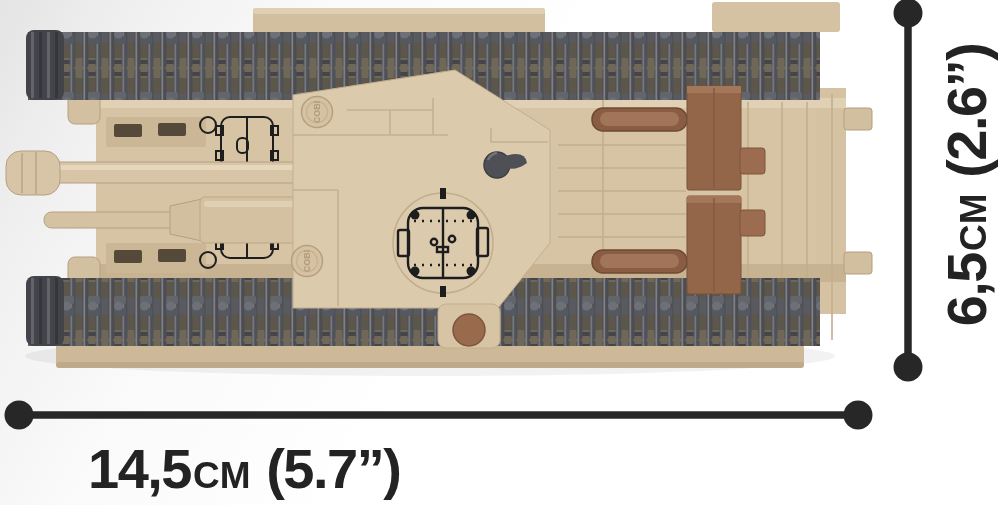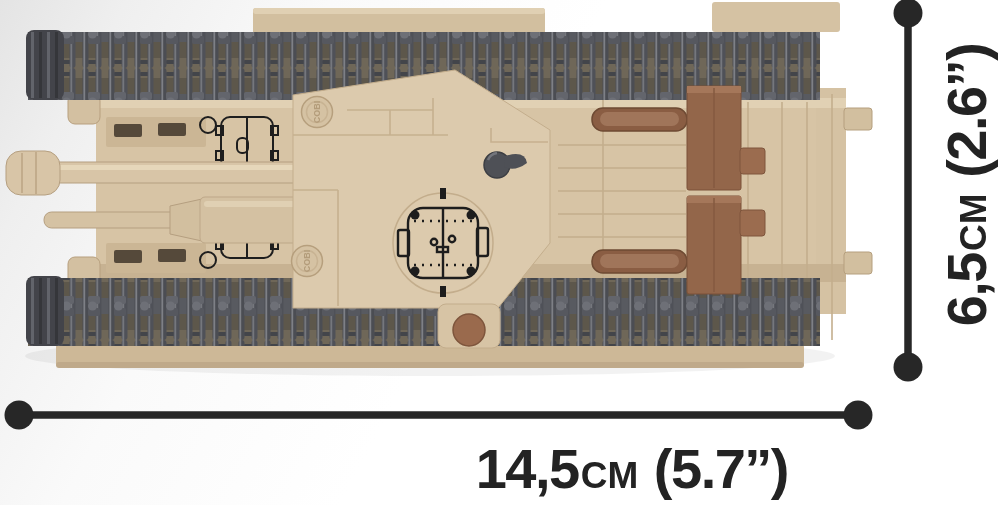--- a/index.html
+++ b/index.html
@@ -8,21 +8,21 @@
     background:linear-gradient(118deg,#e4e4e4 0%,#efefef 10%,#fafafa 26%,#ffffff 48%);
     font-family:"Liberation Sans",sans-serif;
   }
   .stage svg{position:absolute;left:0;top:0;}
   .dim-label{
     position:absolute;color:#232323;font-weight:bold;font-size:56px;
     letter-spacing:-1.5px;white-space:nowrap;
   }
   .dim-label .unit{font-size:0.66em;text-transform:uppercase;letter-spacing:0;margin-left:2px;}
   .dim-label .imperial{margin-left:0.28em;}
-  .dim-width{left:88px;top:436px;width:700px;text-align:right;}
+  .dim-width{left:88px;top:436px;width:700px;text-align:left;}
   .dim-height{left:767px;top:155px;width:400px;height:60px;line-height:60px;text-align:center;transform:rotate(-90deg);}
 </style>
 </head>
 <body>
 
 <div class="stage">
 
 <svg width="1000" height="505" viewBox="0 0 1000 505">
   <defs>
     <pattern id="trackP" x="28" y="0" width="26" height="68" patternUnits="userSpaceOnUse">

